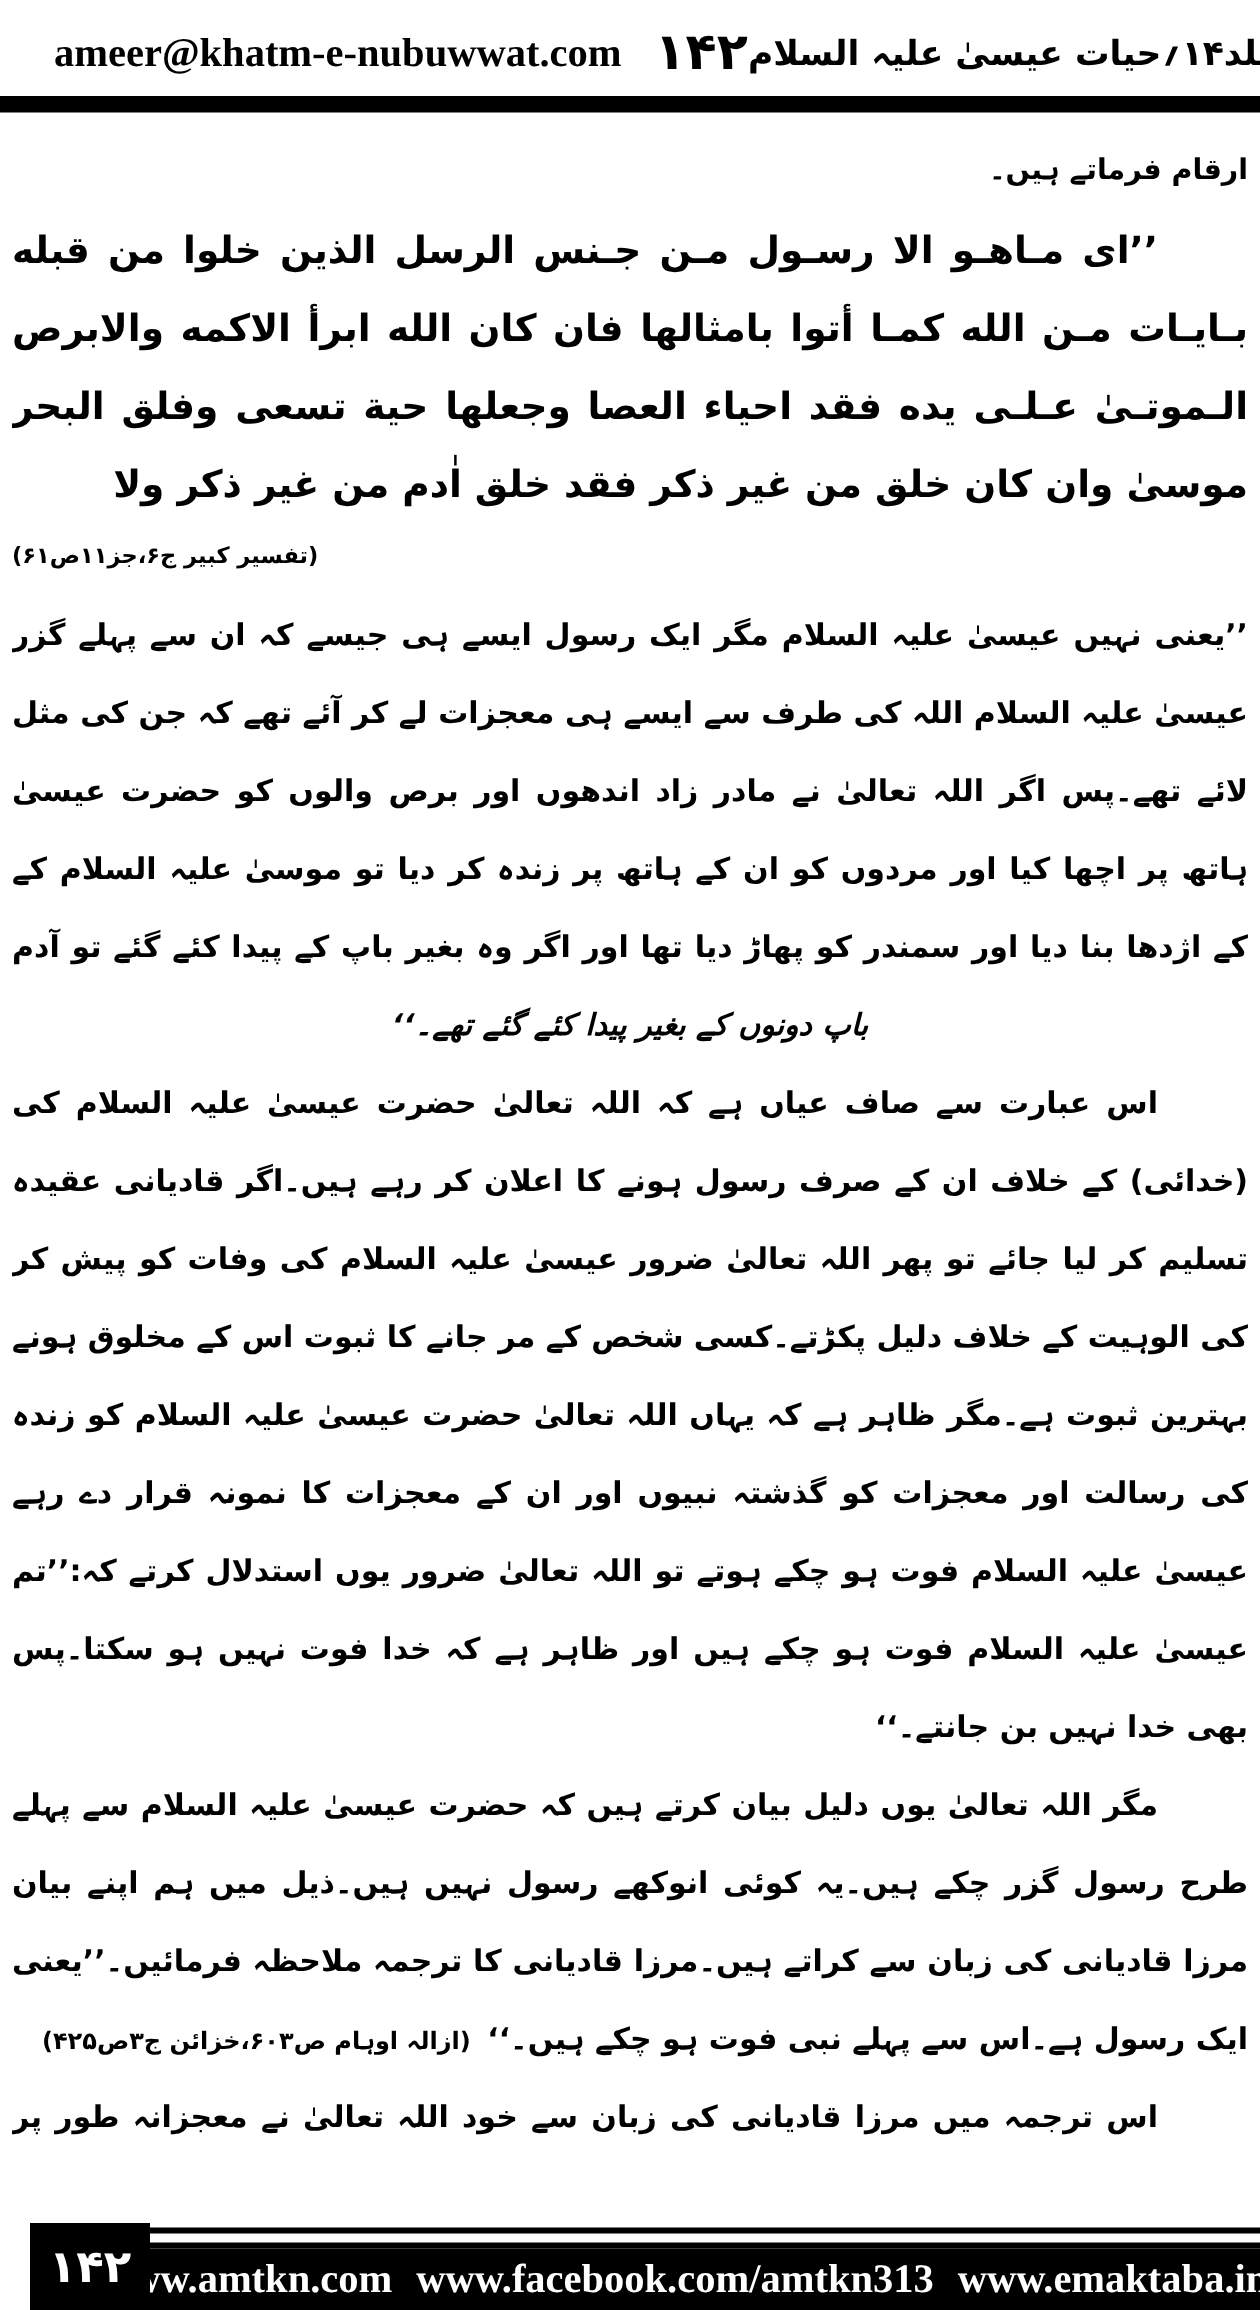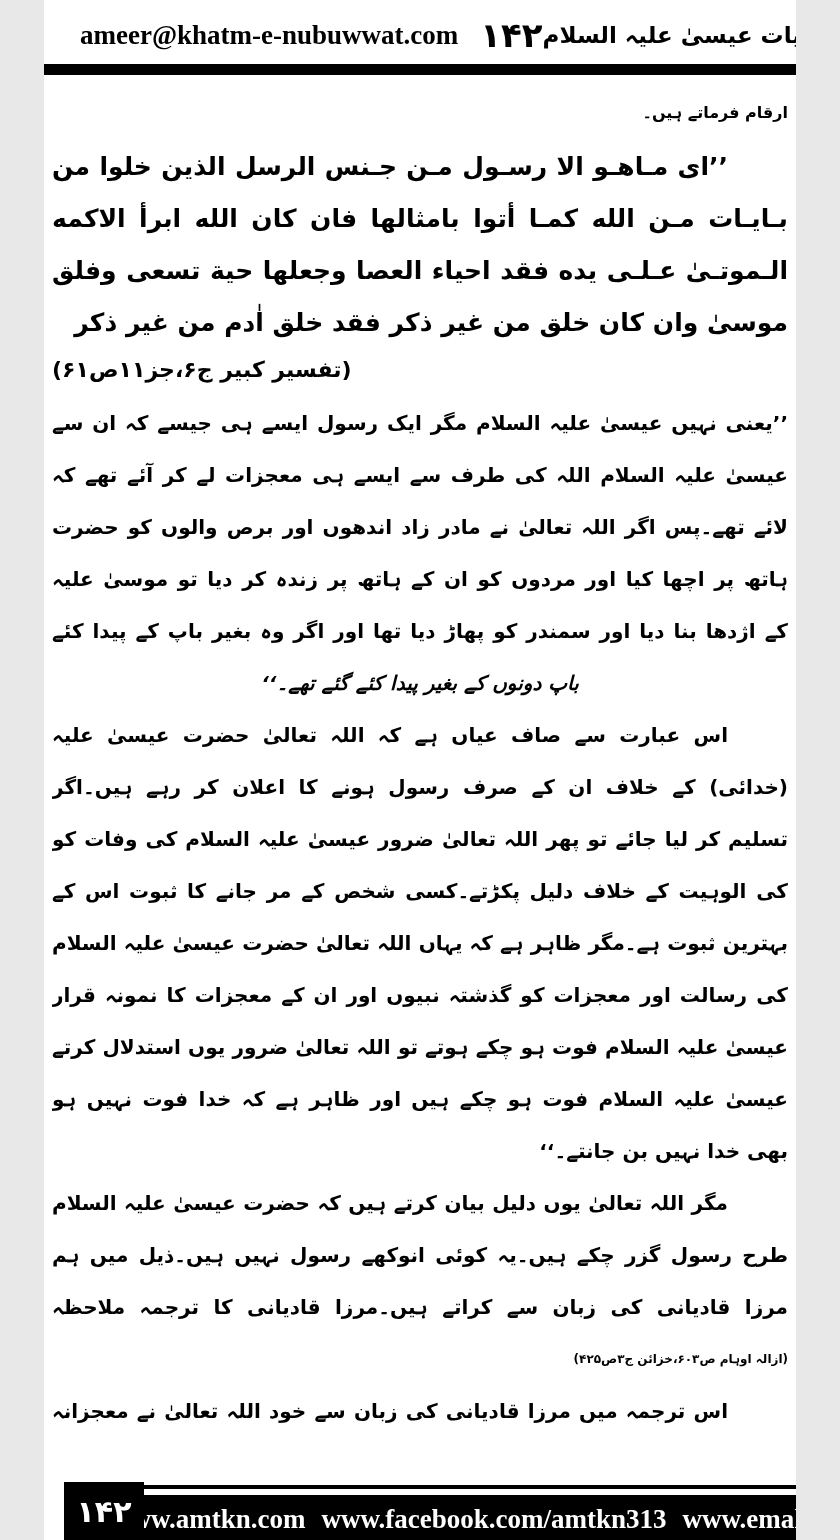--- a/index.html
+++ b/index.html
@@ -1,18 +1,18 @@
 <!DOCTYPE html>
 <html lang="ur"><head>
 <meta charset="utf-8">
 <style>
   html,body{margin:0;padding:0;background:#e8e8e8;}
   .page{
     position:relative;
-    width:752px;height:1540px;
+    width:840px;height:1540px;
     margin:0 auto;
     background:#ffffff;
     color:#000;
     overflow:hidden;
     font-family:"DejaVu Sans",sans-serif;
   }
   
   .hdr{
     height:64px;
     display:flex;
@@ -54,36 +54,36 @@
   .line{
     line-height:52px;
     height:52px;
     overflow:hidden;
     font-size:20px;
   }
   .j{text-align:justify;text-align-last:justify;}
   .right{text-align:right;}
   .center{text-align:center;font-style:italic;}
   .indent{padding-right:60px;}
-  .intro{text-align:right;font-size:16px;height:56px;line-height:56px;}
+  .intro{text-align:right;font-size:19px;height:56px;line-height:56px;}
   .arabic .line{font-size:25px;}
   .cite{
-    font-size:22px;
+    font-size:15px;
     text-align:left;
     height:48px;
     line-height:42px;
     font-weight:700;
   }
   .split{
     display:flex;
     justify-content:space-between;
     align-items:baseline;
   }
   .split .qt{font-size:20px;}
-  .split .cite2{font-size:12px;padding-left:20px;}
+  .split .cite2{font-size:16px;padding-left:20px;}
   
   .footer{
     position:absolute;
     left:0;bottom:0;
     width:840px;height:58px;
   }
   .dbl{
     position:absolute;
     left:96px;right:0;top:3px;
     height:6px;
@@ -164,20 +164,21 @@
       <div class="line j">عیسیٰ علیہ السلام فوت ہو چکے ہوتے تو اللہ تعالیٰ ضرور یوں استدلال کرتے کہ:’’تم جانتے ہو کہ</div>
       <div class="line j">عیسیٰ علیہ السلام فوت ہو چکے ہیں اور ظاہر ہے کہ خدا فوت نہیں ہو سکتا۔پس حضرت عیسیٰ علیہ السلام</div>
       <div class="line right">بھی خدا نہیں بن جانتے۔‘‘</div>
     </div>
 
     <div class="para">
       <div class="line j indent">مگر اللہ تعالیٰ یوں دلیل بیان کرتے ہیں کہ حضرت عیسیٰ علیہ السلام سے پہلے بھی ان کی</div>
       <div class="line j">طرح رسول گزر چکے ہیں۔یہ کوئی انوکھے رسول نہیں ہیں۔ذیل میں ہم اپنے بیان کی تصدیق</div>
       <div class="line j">مرزا قادیانی کی زبان سے کراتے ہیں۔مرزا قادیانی کا ترجمہ ملاحظہ فرمائیں۔’’یعنی مسیح صرف</div>
       <div class="line split">
+        <span class="qt">ایک رسول ہے۔اس سے پہلے نبی فوت ہو چکے ہیں۔‘‘</span>
         <span class="cite2">(ازالہ اوہام ص۶۰۳،خزائن ج۳ص۴۲۵)</span>
       </div>
     </div>
 
     <div class="line j indent">اس ترجمہ میں مرزا قادیانی کی زبان سے خود اللہ تعالیٰ نے معجزانہ طور پر ایسے</div>
 
   </div>
 
   <div class="footer">
     <div class="dbl"></div>

